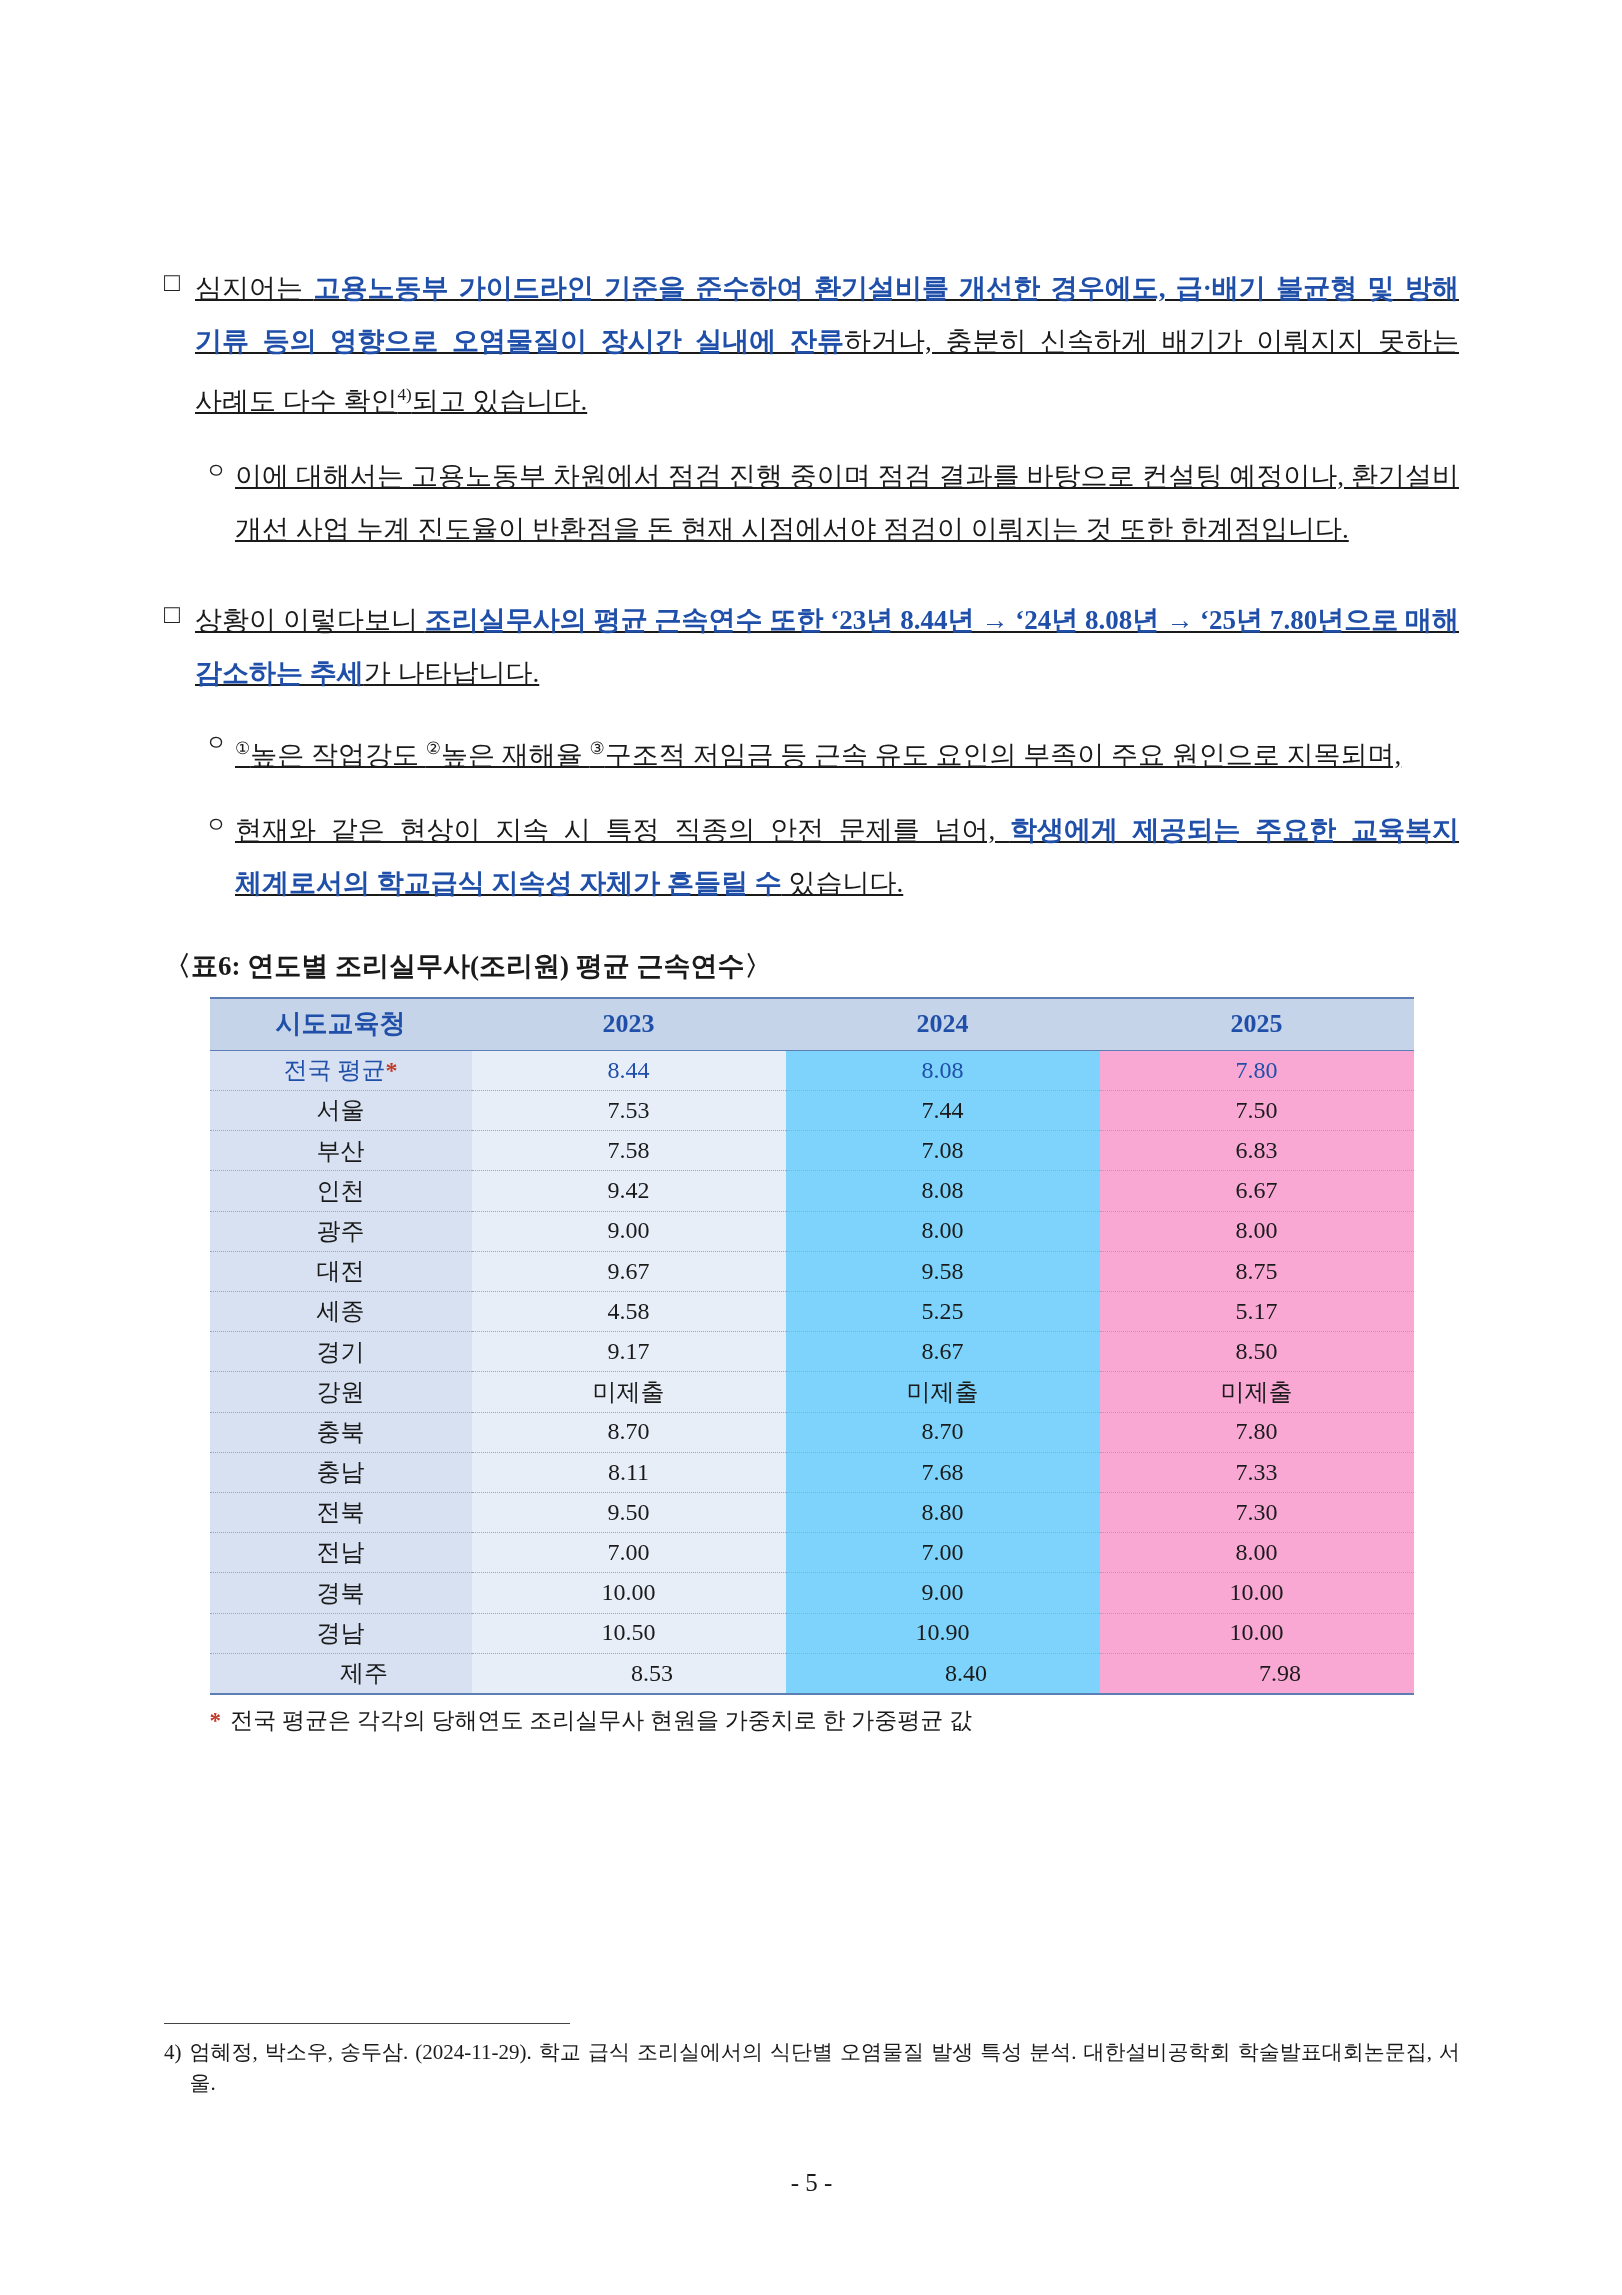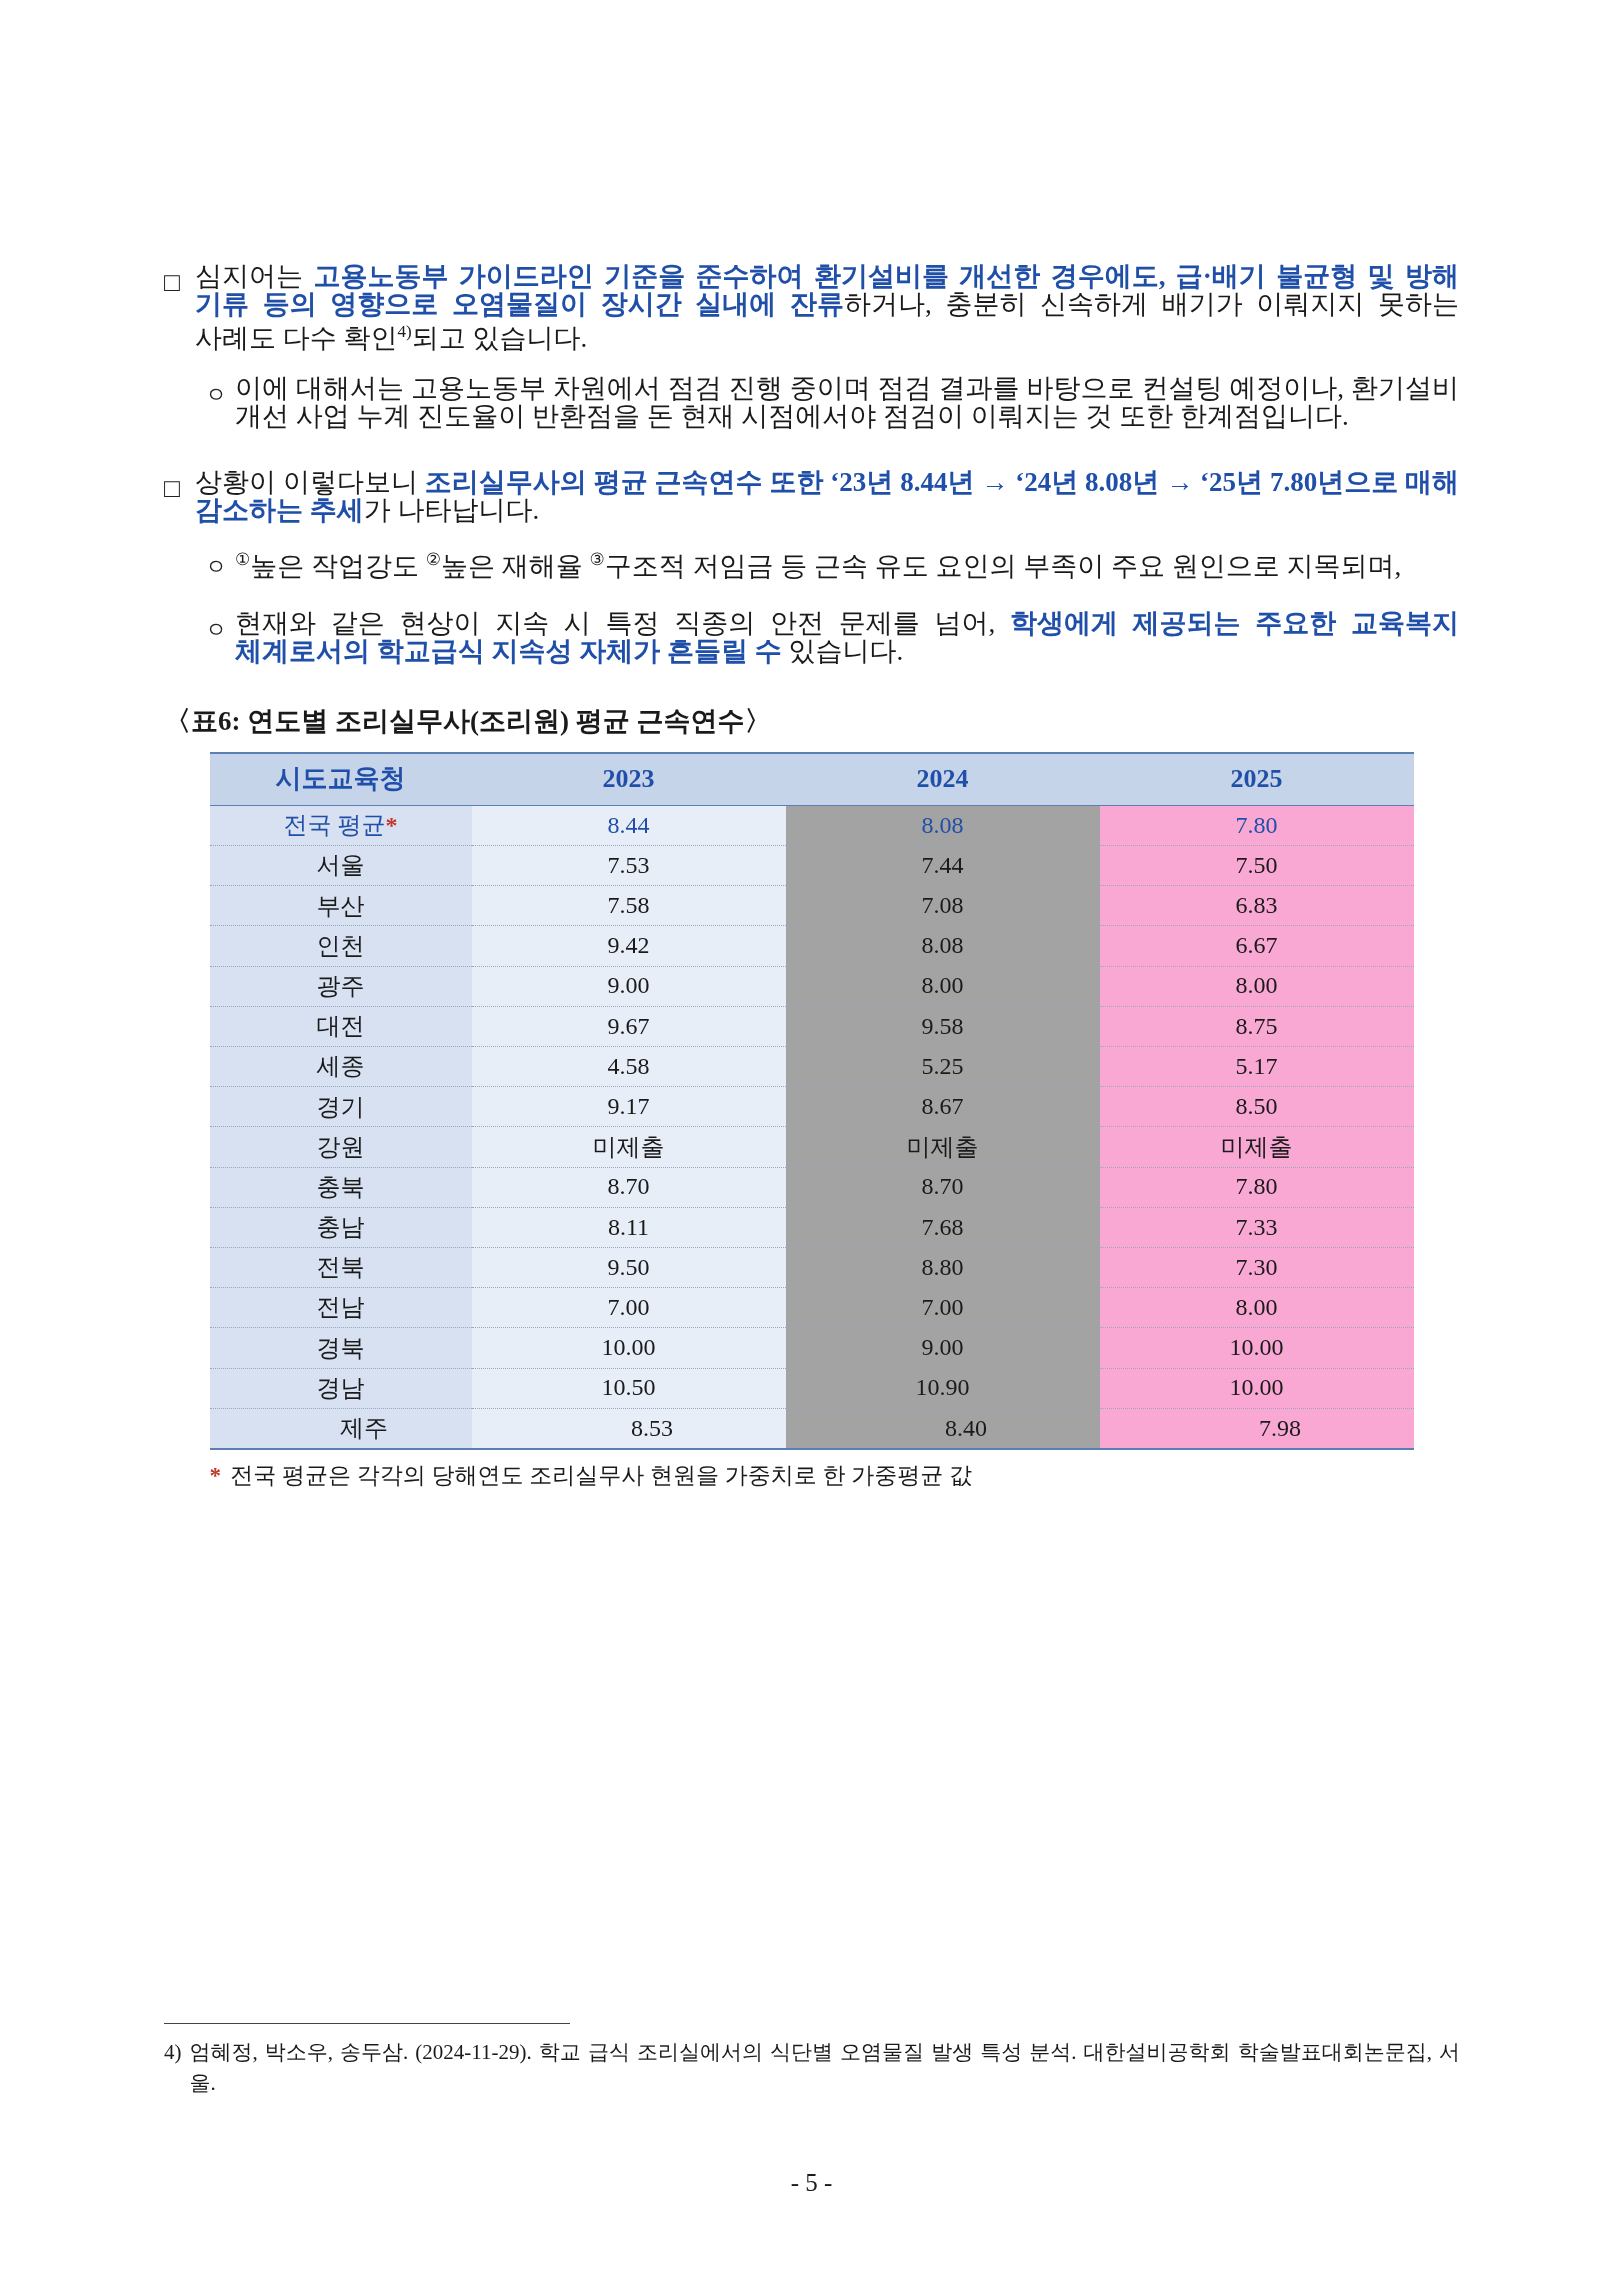--- a/index.html
+++ b/index.html
@@ -40,24 +40,25 @@
     flex: 0 0 auto;
     width: 30px;
     font-size: 22px;
     line-height: 41px;
     color: #222;
     text-align: left;
   }
   .blk-body {
     flex: 1 1 auto;
     font-size: 27px;
-    line-height: 28px;
+    line-height: 53px;
     text-align: justify;
     text-justify: inter-word;
     word-break: keep-all;
+    text-decoration: underline;
   }
   .indent-1 { margin-left: 41px; }
   .hi {
     color: #1f4fa8;
     font-weight: bold;
   }
   .sup {
     font-size: 17px;
     vertical-align: super;
   }
@@ -102,21 +103,21 @@
     border-bottom: 2px solid #5b7fb5;
     padding-left: 47px;
   }
   td.col-region, th.col-region {
     background: #d7e1f1;
   }
   td.col-y1, th.col-y1 {
     background: #e8eef8;
   }
   td.col-y2, th.col-y2 {
-    background: #a3a3a3;
+    background: #7dd3fc;
   }
   td.col-y3, th.col-y3 {
     background: #f9a8d4;
   }
   thead th.col-y1 { background: #c6d4ea; }
   thead th.col-y2 { background: #c6d4ea; }
   thead th.col-y3 { background: #c6d4ea; }
   .star {
     color: #c0392b;
     font-weight: bold;

